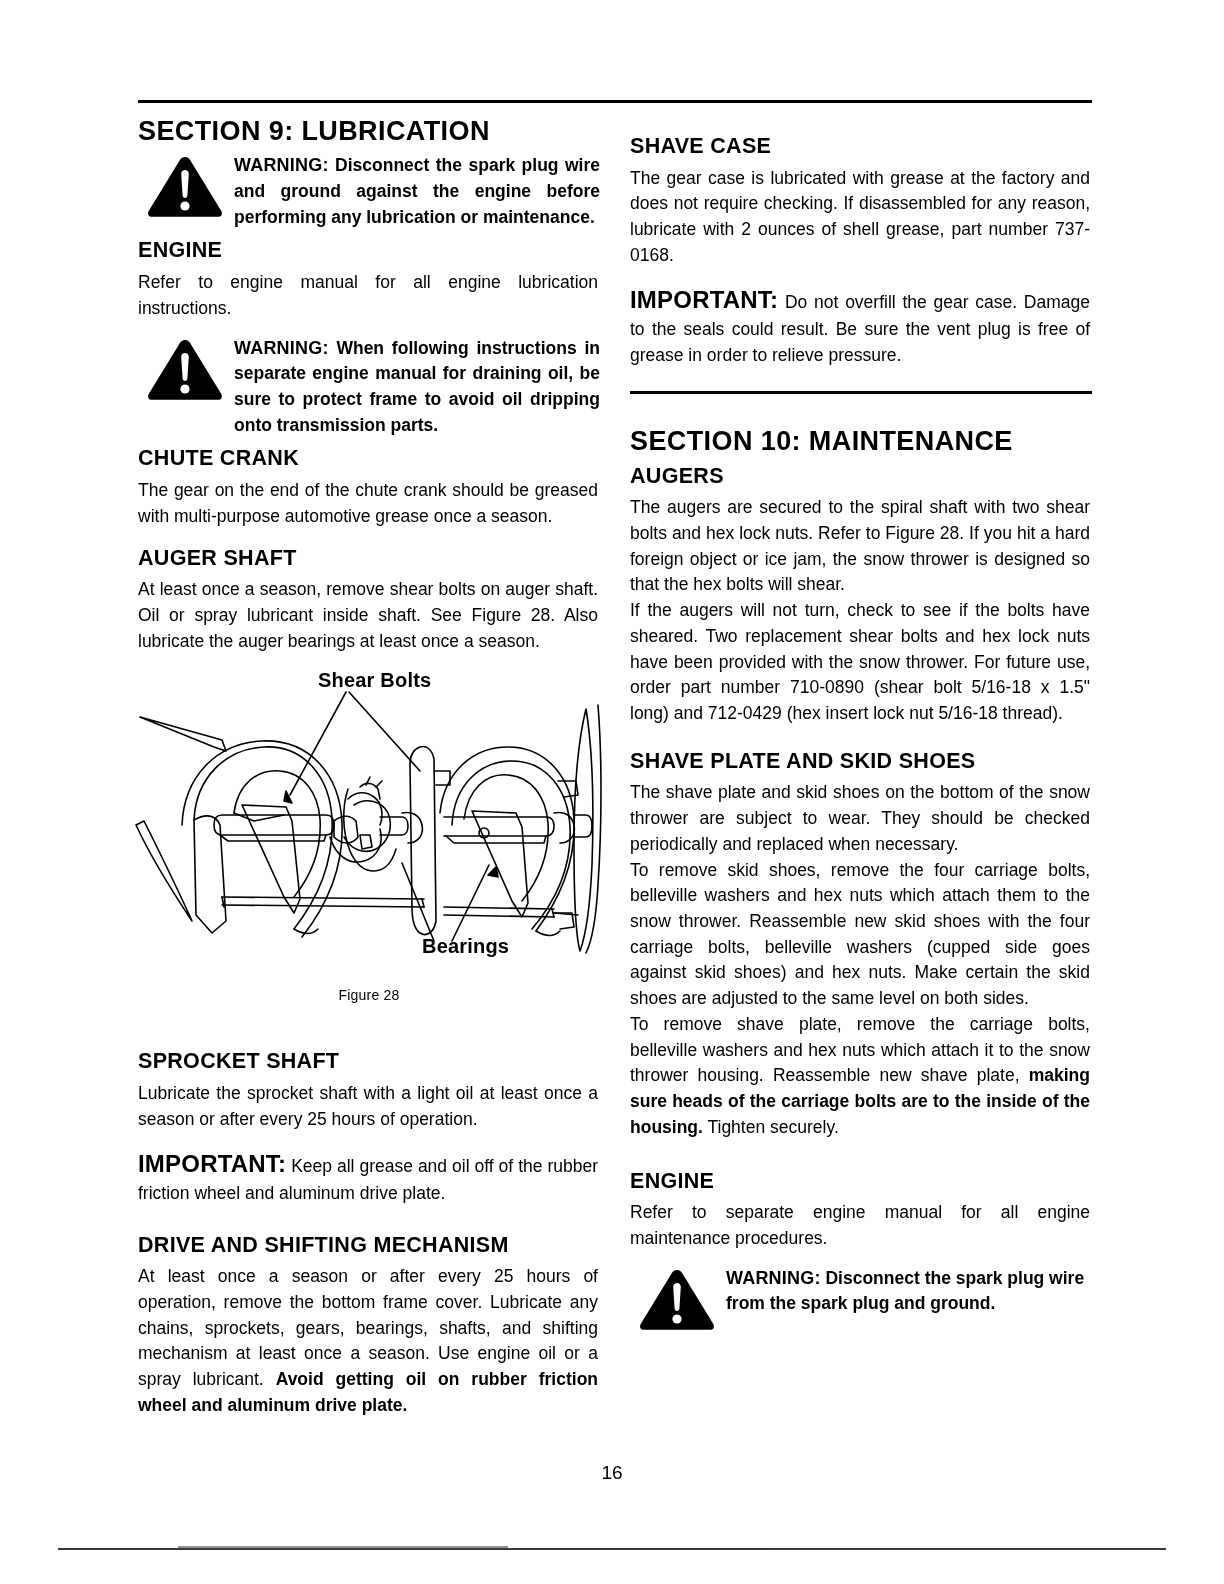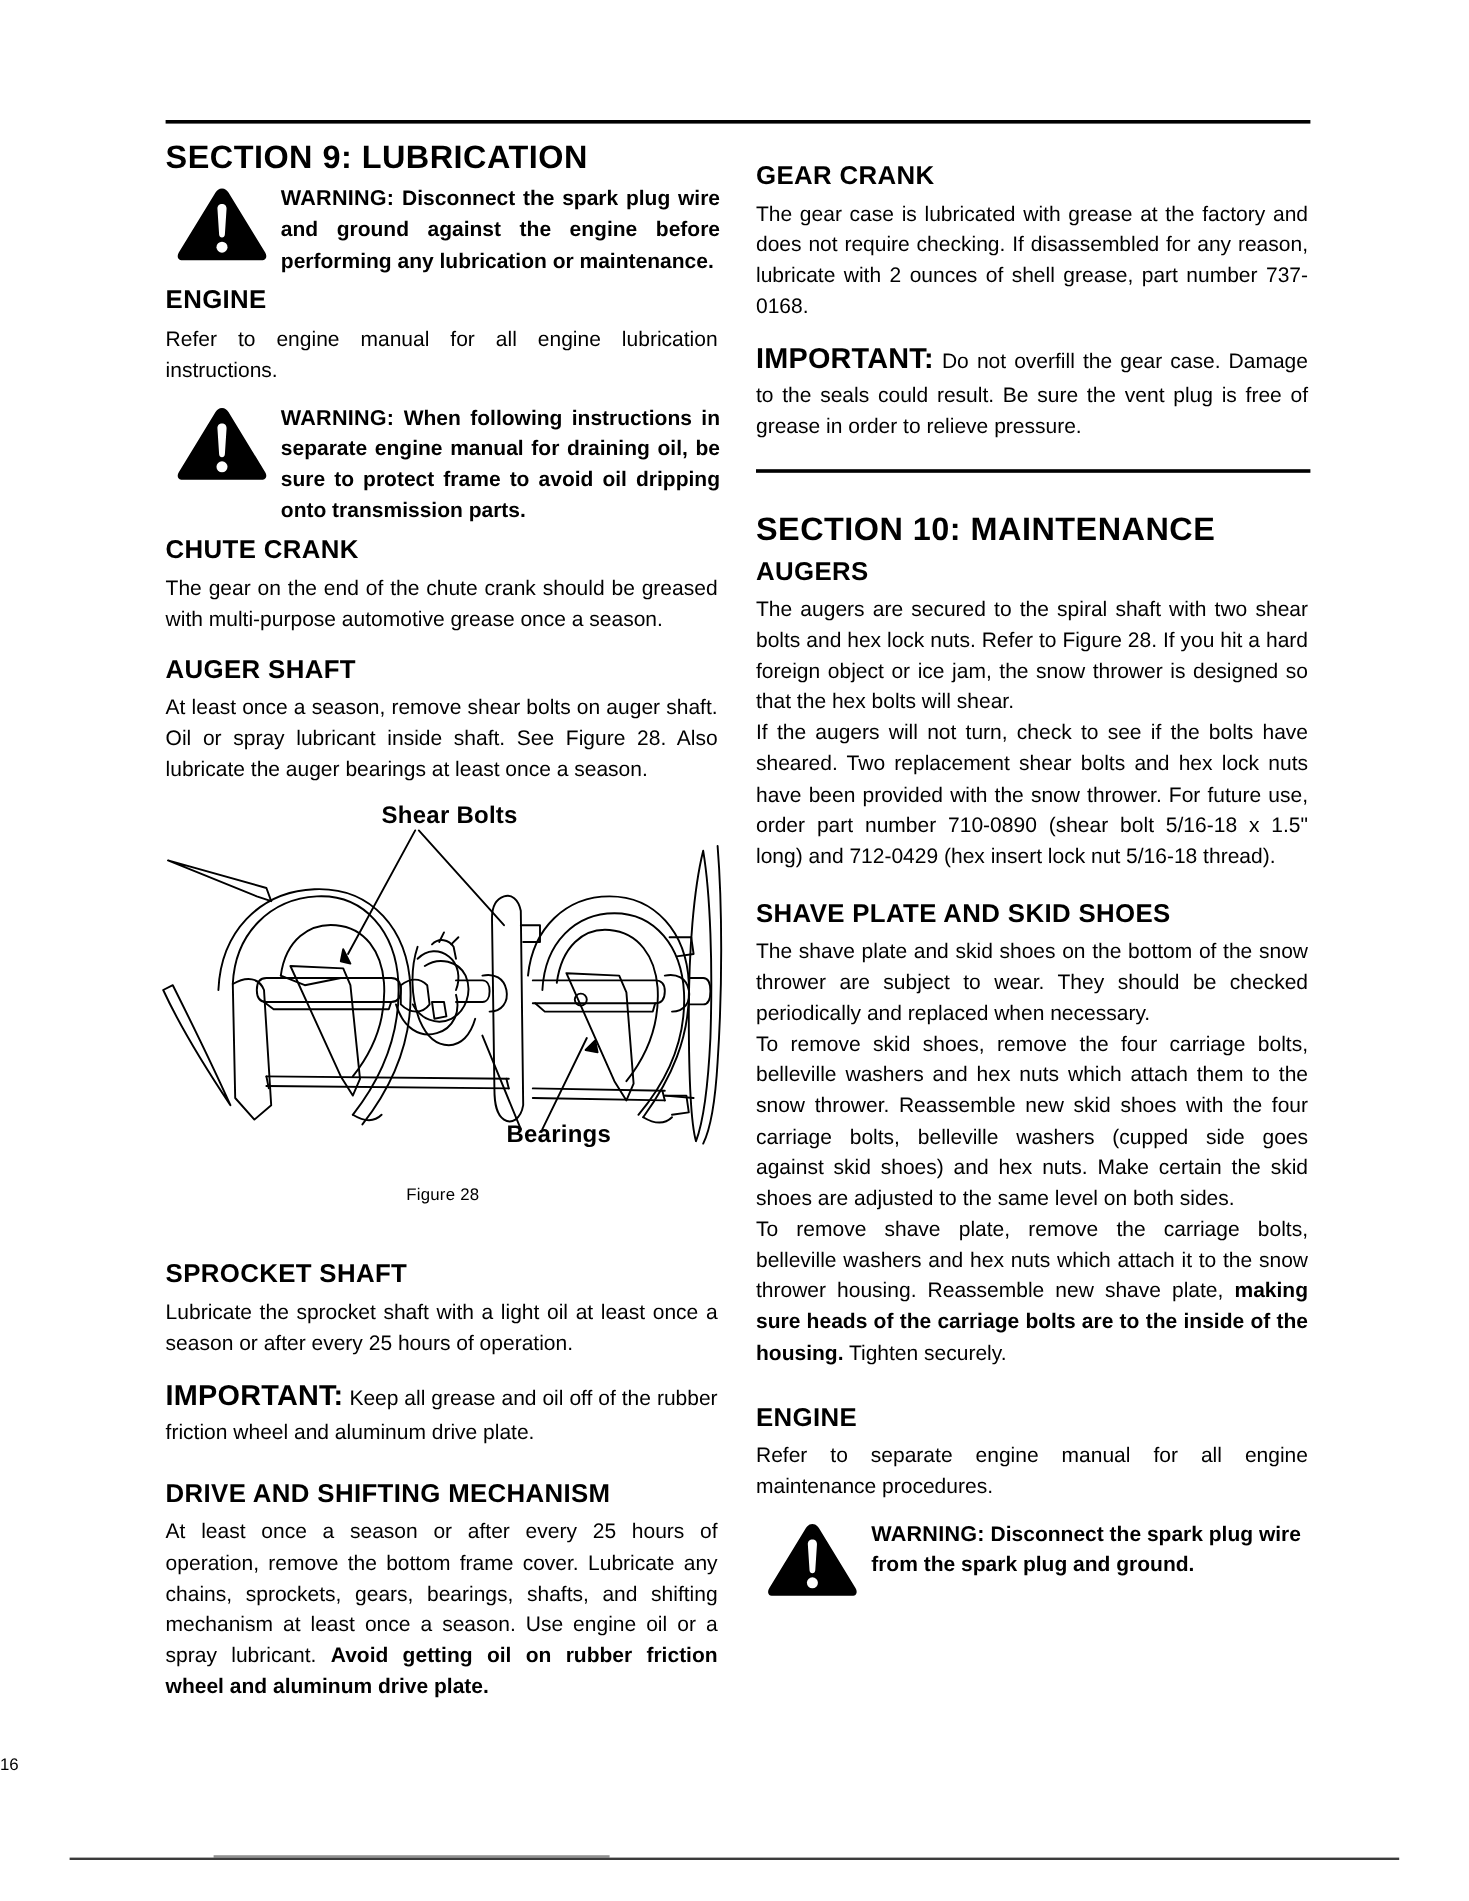--- a/index.html
+++ b/index.html
@@ -155,22 +155,22 @@
     left: -4px;
     top: 18px;
   }
 
   
   .page-no {
     position: absolute;
     left: 0;
     top: 1462px;
     width: 1224px;
-    text-align: left;
-    font-size: 14px;
+    text-align: center;
+    font-size: 19px;
   }
 </style>
 </head>
 <body>
 
 <div class="page">
 
   <div class="rule-top"></div>
   <div class="rule-sec10"></div>
 
@@ -283,21 +283,21 @@
     <p class="body">Lubricate the sprocket shaft with a light oil at least once a season or after every 25 hours of operation.</p>
     <p class="body"><span class="imp">IMPORTANT:</span> <span>Keep all grease and oil off of the rubber friction wheel and aluminum drive plate.</span></p>
 
     <h2 class="sub" style="margin-top:26px;">DRIVE AND SHIFTING MECHANISM</h2>
     <p class="body"><span>At least once a season or after every 25 hours of operation, remove the bottom frame cover. Lubricate any chains, sprockets, gears, bearings, shafts, and shifting mechanism at least once a season. Use engine oil or a spray lubricant. </span><b>Avoid getting oil on rubber friction wheel and aluminum drive plate.</b></p>
 
   </div>
 
   <div class="col col-right">
 
-    <h2 class="sub" style="margin-top:30px;">GEAR CRANK</h2>
+    <h2 class="sub" style="margin-top:30px;">SHAVE CASE</h2>
     <p class="body">The gear case is lubricated with grease at the factory and does not require checking. If disassembled for any reason, lubricate with 2 ounces of shell grease, part number 737-0168.</p>
     <p class="body"><span class="imp">IMPORTANT:</span> <span>Do not overfill the gear case. Damage to the seals could result. Be sure the vent plug is free of grease in order to relieve pressure.</span></p>
 
     <div class="sec-title" style="margin-top:58px;">SECTION 10:  MAINTENANCE</div>
 
     <h2 class="sub tight">AUGERS</h2>
     <p class="body" style="margin-bottom:0;">The augers are secured to the spiral shaft with two shear bolts and hex lock nuts. Refer to Figure 28. If you hit a hard foreign object or ice jam, the snow thrower is designed so that the hex bolts will shear.</p>
     <p class="body">If the augers will not turn, check to see if the bolts have sheared. Two replacement shear bolts and hex lock nuts have been provided with the snow thrower. For future use, order part number 710-0890 (shear bolt 5/16-18 x 1.5" long) and 712-0429 (hex insert lock nut 5/16-18 thread).</p>
 
     <h2 class="sub" style="margin-top:22px;">SHAVE PLATE AND SKID SHOES</h2>

